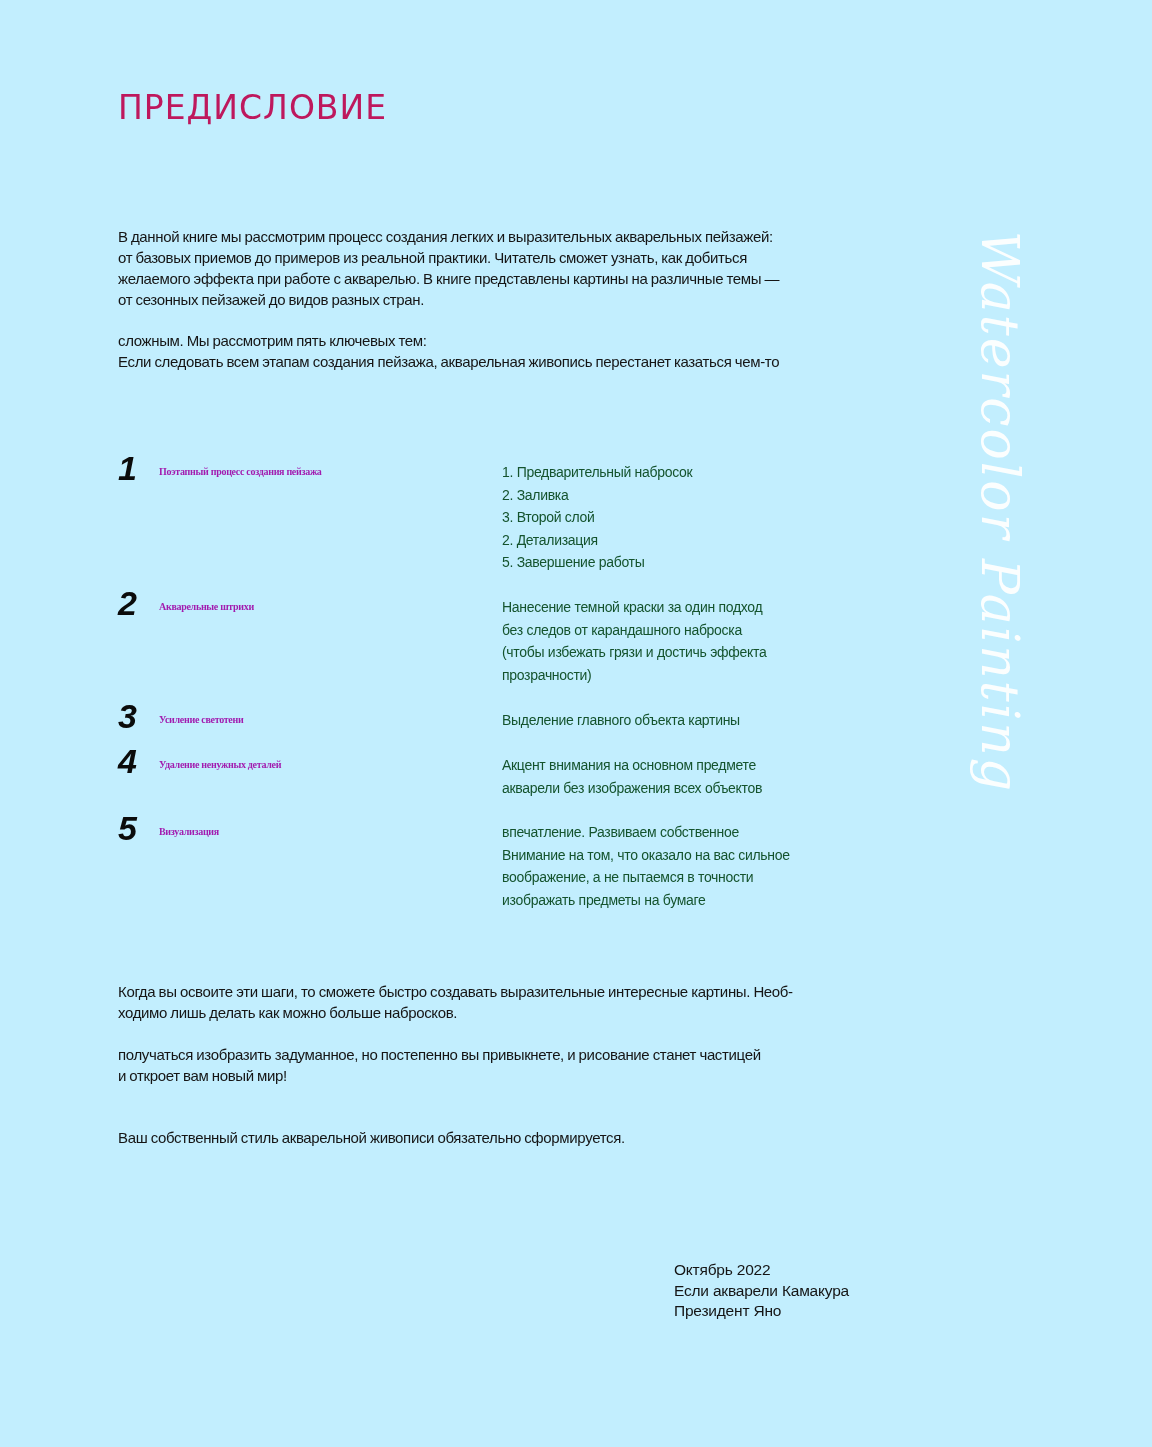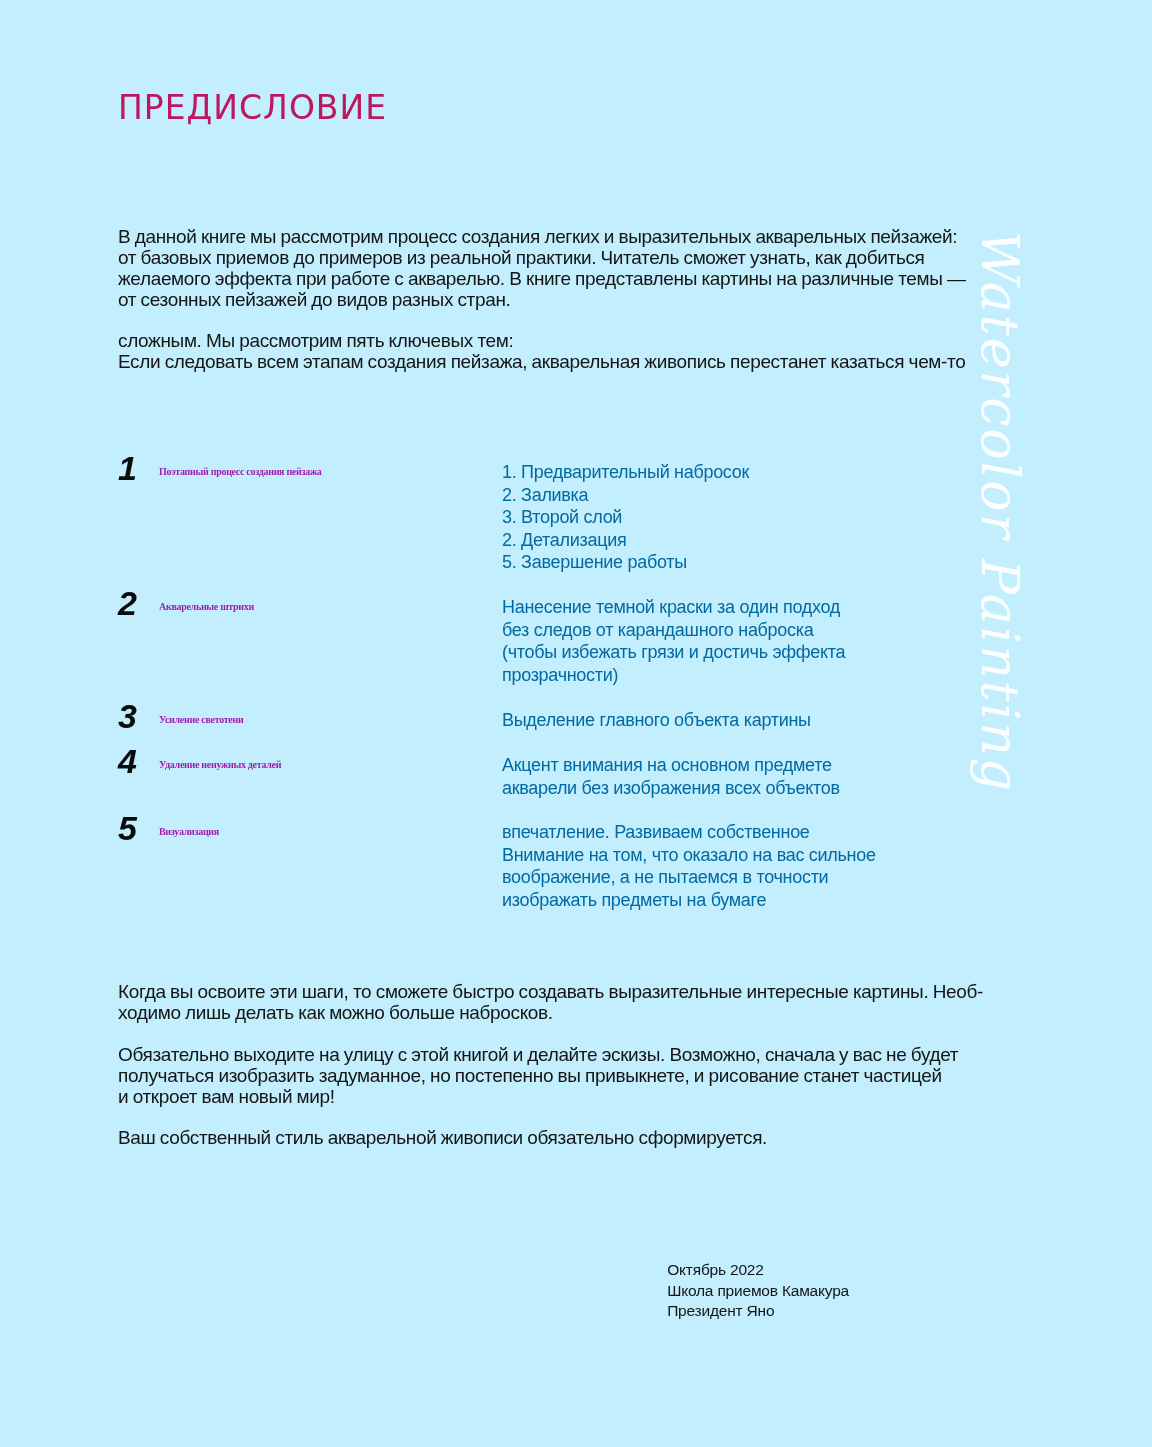--- a/index.html
+++ b/index.html
@@ -25,21 +25,21 @@
     font-size: 33px;
     letter-spacing: 1px;
     line-height: 40px;
     color: #be185d;
   }
   .para {
     position: absolute;
     left: 118px;
     width: 740px;
     margin: 0;
-    font-size: 19px;
+    font-size: 15px;
     line-height: 21px;
     letter-spacing: -0.35px;
     word-spacing: -0.5px;
     color: #151515;
   }
   .para .ln { display: block; white-space: nowrap; }
 
   .topic {
     position: absolute;
     left: 118px;
@@ -65,24 +65,24 @@
     line-height: 22px;
     letter-spacing: -0.3px;
     white-space: nowrap;
     color: #a21caf;
     font-family: Liberation Serif, serif;
   }
   .topic-desc {
     position: absolute;
     left: 384px;
     top: -1px;
-    font-size: 18px;
+    font-size: 14px;
     line-height: 22.6px;
     letter-spacing: -0.3px;
-    color: #0369a1;
+    color: #14532d;
   }
   .topic-desc .ln { display: block; white-space: nowrap; }
 
   .signature {
     position: absolute;
     right: 303px;
     top: 1260px;
     text-align: left;
     font-size: 15.5px;
     line-height: 20.5px;
@@ -175,26 +175,25 @@
     <span class="ln">изображать предметы на бумаге</span>
   </div>
 </div>
 
 <p class="para" style="top:981px;">
   <span class="ln">Когда вы освоите эти шаги, то сможете быстро создавать выразительные интересные картины. Необ-</span>
   <span class="ln">ходимо лишь делать как можно больше набросков.</span>
 </p>
 
 <p class="para" style="top:1044px;">
-  <span class="ln">Обязательно выходите на улицу с этой книгой и делайте эскизы. Возможно, сначала у вас не будет</span>
   <span class="ln">получаться изобразить задуманное, но постепенно вы привыкнете, и рисование станет частицей</span>
   <span class="ln">и откроет вам новый мир!</span>
 </p>
 
 <p class="para" style="top:1127px;">
   <span class="ln">Ваш собственный стиль акварельной живописи обязательно сформируется.</span>
 </p>
 
 <div class="signature">
   <span class="ln">Октябрь 2022</span>
-  <span class="ln">Школа приемов Камакура</span>
+  <span class="ln">Если акварели Камакура</span>
   <span class="ln">Президент Яно</span>
 </div>
 
 </body></html>

